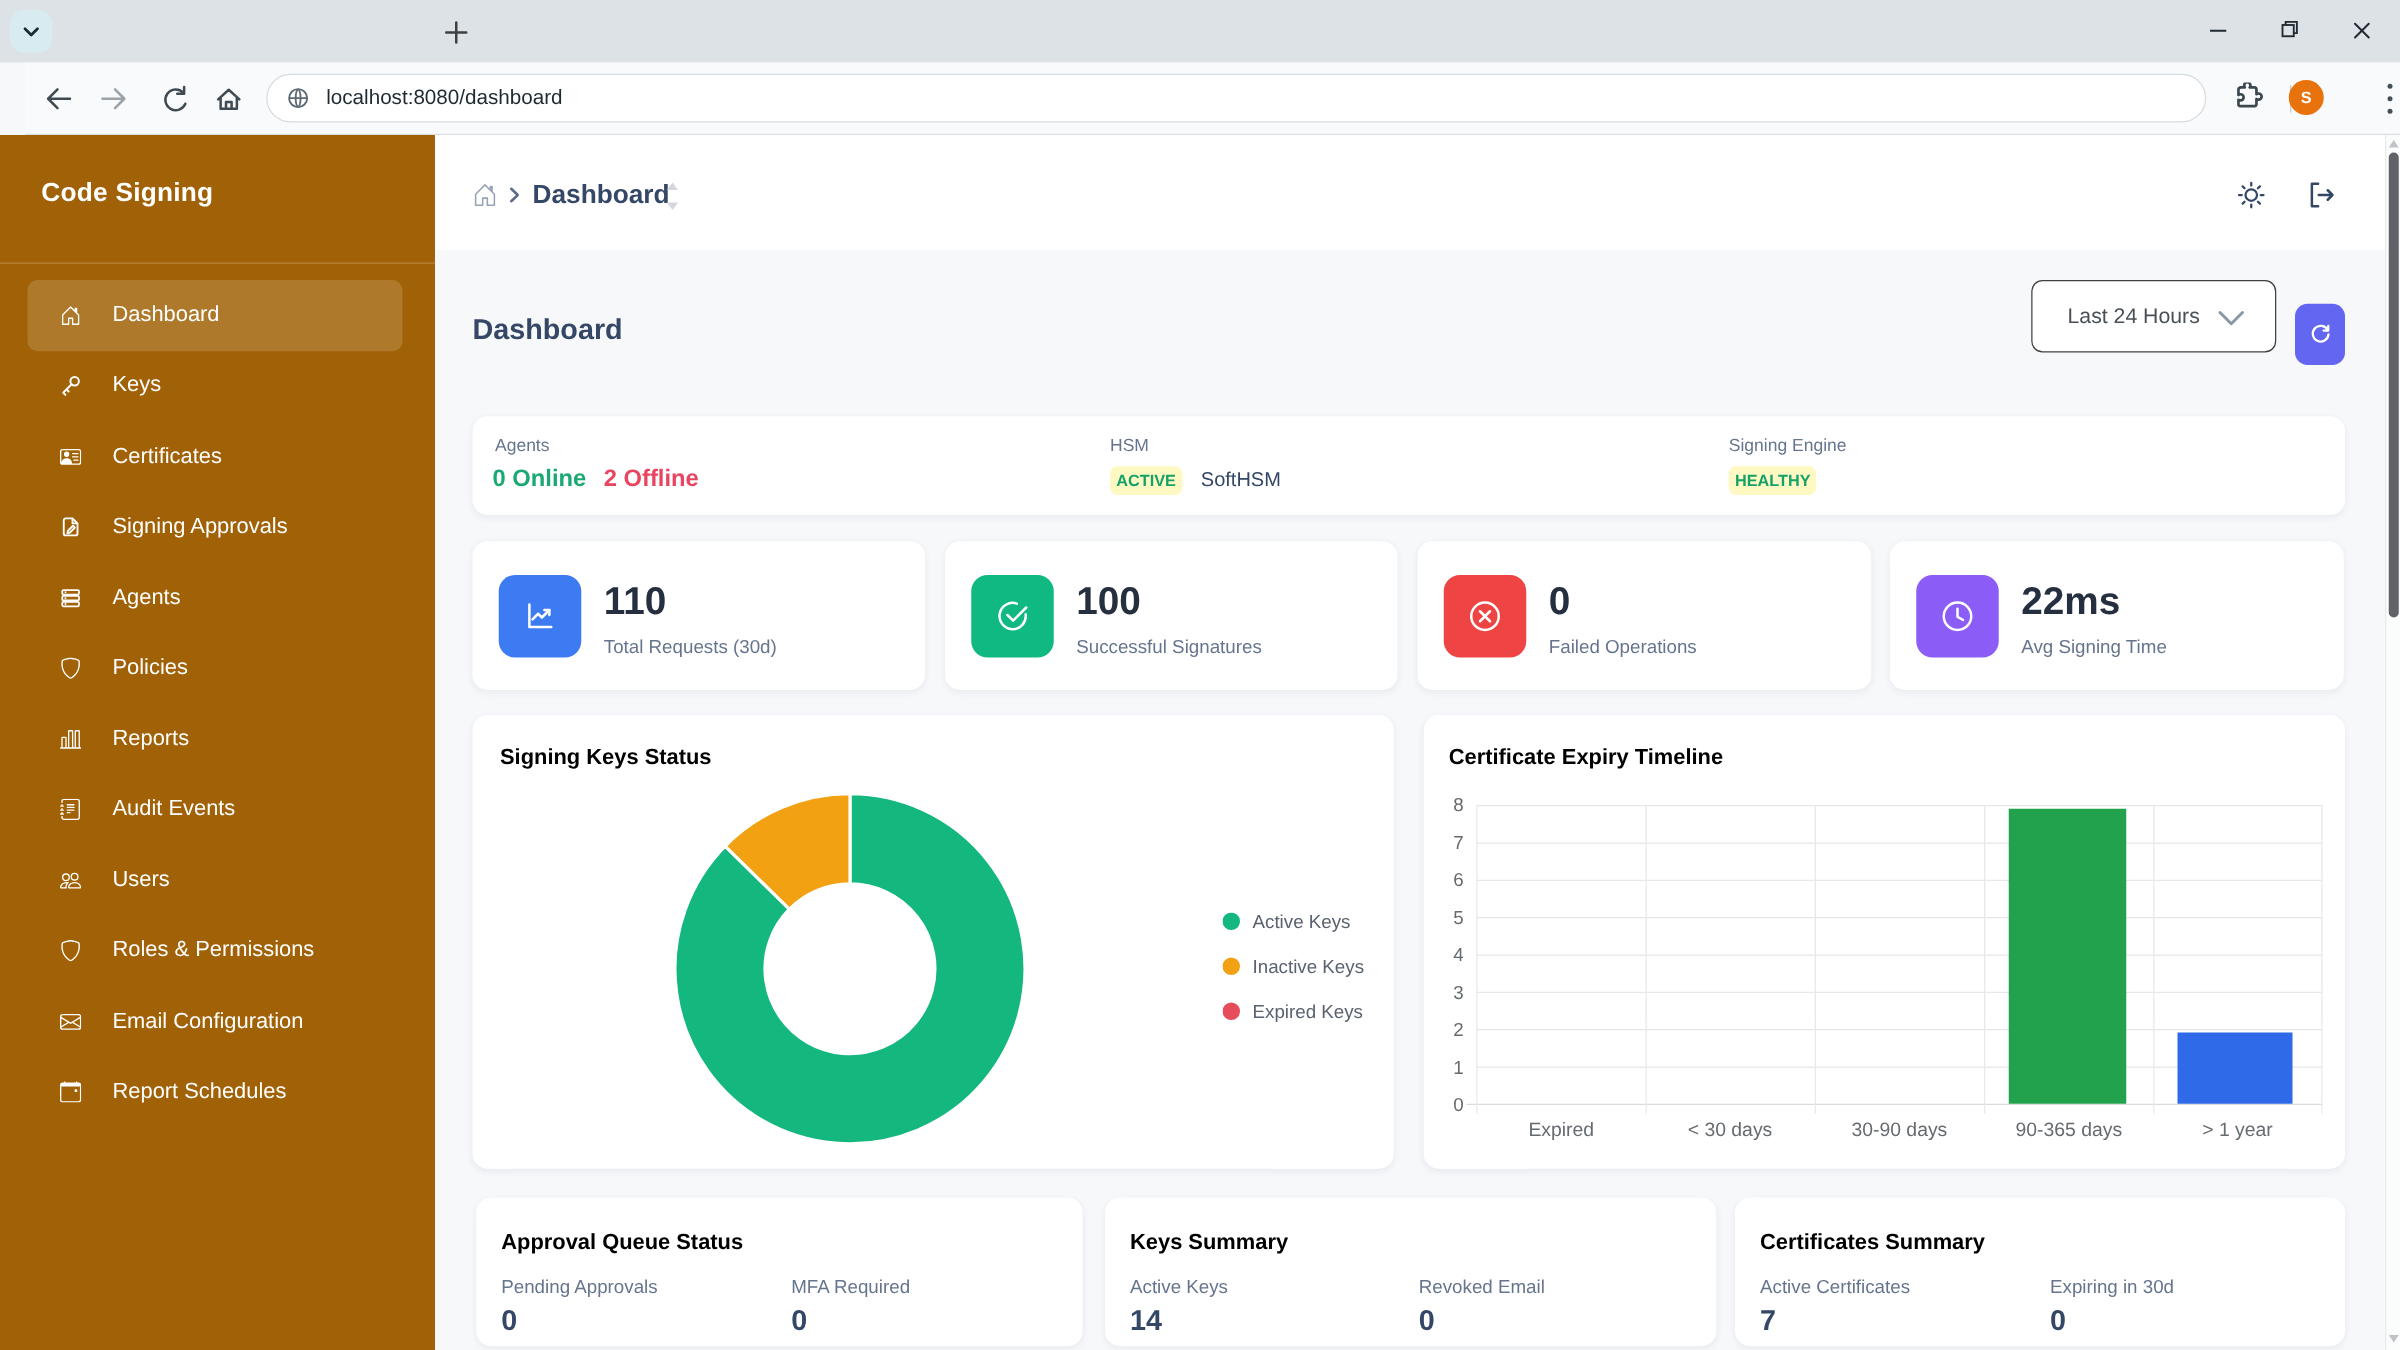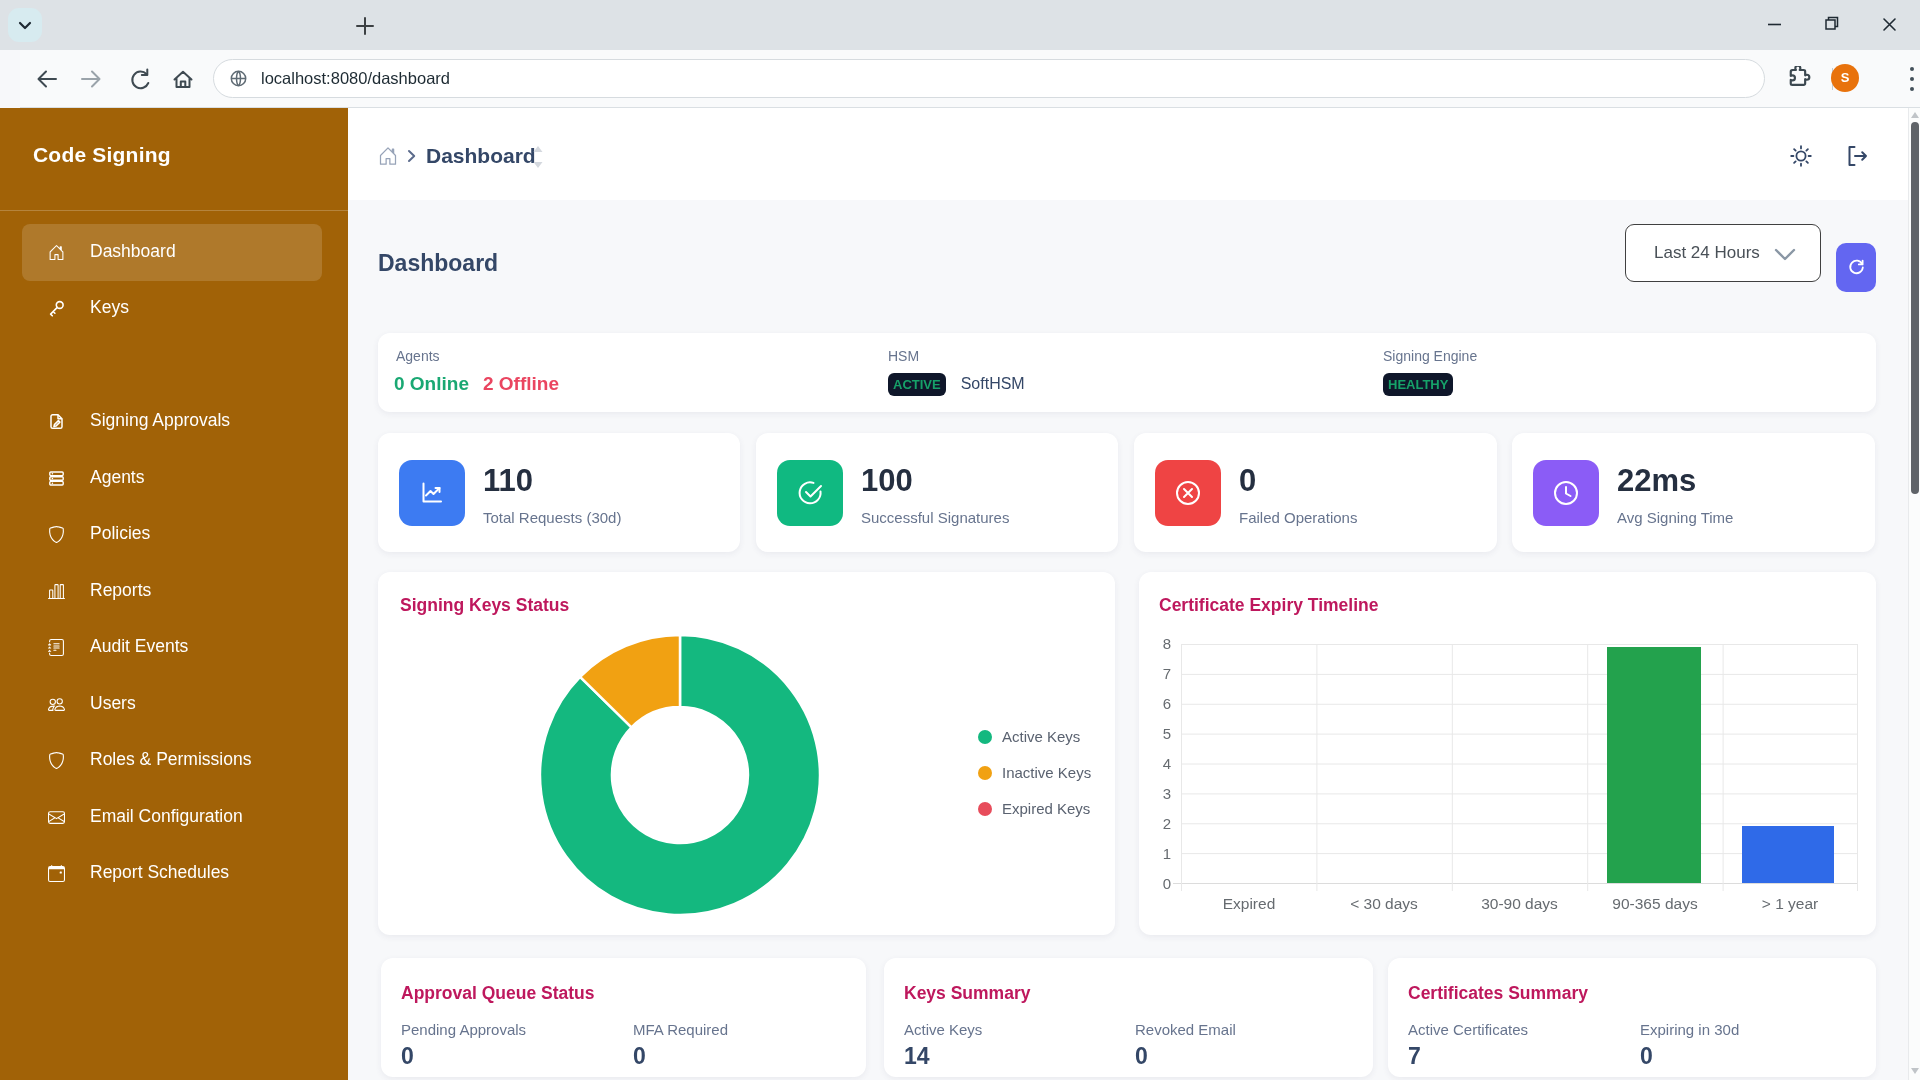--- a/index.html
+++ b/index.html
@@ -20,23 +20,23 @@
   #sidebar { position:absolute; left:0; top:108px; width:348px; height:972px; background:#a16207; }
   #sbtitle { position:absolute; left:33px; top:35px; color:#fff; font-size:21px; font-weight:bold; letter-spacing:.2px; }
   #sbdiv { position:absolute; left:0; top:102px; width:348px; height:1px; background:rgba(255,255,255,.22); }
   .nav { position:absolute; left:22px; width:300px; height:57px; border-radius:8px; color:#fff; }
   .nav.active { background:rgba(255,255,255,.15); }
   .nav svg { position:absolute; left:26px; top:20px; }
   .nav span { position:absolute; left:68px; top:17px; font-size:17.5px; }
   #topbar { position:absolute; left:348px; top:108px; width:1572px; height:92px; background:#ffffff; }
   #content { position:absolute; left:348px; top:200px; width:1572px; height:880px; background:#f7f8fa; }
   .card { position:absolute; background:#fff; border-radius:12px; box-shadow:0 2px 6px rgba(50,50,93,.07); }
-  .ctitle { font-size:17.5px; font-weight:bold; color:#be185d; }
+  .ctitle { font-size:17.5px; font-weight:bold; color:#000000; }
   .lbl { font-size:14px; color:#67748e; }
-  .pill { display:inline-block; padding:4px 5px; border-radius:6px; background:#0f172a; color:#16a169; font-size:13px; font-weight:bold; }
+  .pill { display:inline-block; padding:4px 5px; border-radius:6px; background:#fef9c3; color:#16a169; font-size:13px; font-weight:bold; }
   .statnum { font-size:31px; font-weight:bold; color:#252f40; }
   .statlbl { font-size:15px; color:#67748e; }
   .icbox { position:absolute; width:66px; height:66px; border-radius:13px; }
   .icbox svg { position:absolute; left:50%; top:50%; transform:translate(-50%,-50%); }
   .sumlbl { font-size:15px; color:#67748e; }
   .sumval { font-size:23px; font-weight:bold; color:#344767; }
   
   #sbtrack { position:absolute; left:1908px; top:108px; width:12px; height:972px; background:#fbfcfc; border-left:1px solid #e8eaec; }
   #sbthumb { position:absolute; left:2px; top:14px; width:8px; height:372px; background:#5f6368; border-radius:4px; }
 </style>
@@ -92,20 +92,27 @@
         <path d="M8.354 1.146a.5.5 0 0 0-.708 0l-6 6A.5.5 0 0 0 1.5 7.5v7a.5.5 0 0 0 .5.5h4.5a.5.5 0 0 0 .5-.5v-4h2v4a.5.5 0 0 0 .5.5H14a.5.5 0 0 0 .5-.5v-7a.5.5 0 0 0-.146-.354L13 5.793V2.5a.5.5 0 0 0-.5-.5h-1a.5.5 0 0 0-.5.5v1.293zM2.5 14V7.707l5.5-5.5 5.5 5.5V14H10v-4a.5.5 0 0 0-.5-.5h-3a.5.5 0 0 0-.5.5v4z"></path>
       </svg>
     <span>Dashboard</span>
   </div>
   <div class="nav" style="top:172px">
     <svg width="17" height="17" viewBox="0 0 17 17" fill="none" stroke="#fff" stroke-width="1.6" stroke-linecap="round">
         <circle cx="11.7" cy="5" r="3.4"></circle>
         <path d="M9.3 7.4 L2.6 14.1 M2.6 14.1 l1.7 1.7 M5.2 11.5 l1.7 1.7"></path>
       </svg>
     <span>Keys</span>
+  </div>
+  <div class="nav" style="top:228.5px">
+    <svg width="17" height="17" viewBox="0 0 16 16" fill="#fff">
+        <path d="M5 8a2 2 0 1 0 0-4 2 2 0 0 0 0 4m4-2.5a.5.5 0 0 1 .5-.5h4a.5.5 0 0 1 0 1h-4a.5.5 0 0 1-.5-.5M9 8a.5.5 0 0 1 .5-.5h4a.5.5 0 0 1 0 1h-4A.5.5 0 0 1 9 8m1 2.5a.5.5 0 0 1 .5-.5h3a.5.5 0 0 1 0 1h-3a.5.5 0 0 1-.5-.5"></path>
+        <path d="M2 2a2 2 0 0 0-2 2v8a2 2 0 0 0 2 2h12a2 2 0 0 0 2-2V4a2 2 0 0 0-2-2zM1 4a1 1 0 0 1 1-1h12a1 1 0 0 1 1 1v8a1 1 0 0 1-1 1H8.96q.04-.245.04-.5C9 10.567 7.21 9 5 9c-2.086 0-3.8 1.398-3.984 3.181A1 1 0 0 1 1 12z"></path>
+      </svg>
+    <span>Certificates</span>
   </div>
   <div class="nav" style="top:285px">
     <svg width="17" height="17" viewBox="0 0 17 17" fill="none" stroke="#fff" stroke-width="1.5" stroke-linejoin="round">
         <path d="M10 1.7 H4.6 A1.6 1.6 0 0 0 3 3.3 v10.4 a1.6 1.6 0 0 0 1.6 1.6 h7.8 a1.6 1.6 0 0 0 1.6-1.6 V5.7 Z"></path>
         <path d="M10 1.7 V5.7 h4"></path>
         <path d="M6.4 11.6 l4-4 1.5 1.5 -4 4 -2 .5 z" stroke-linecap="round"></path>
       </svg>
     <span>Signing Approvals</span>
   </div>
   <div class="nav" style="top:341.5px">

